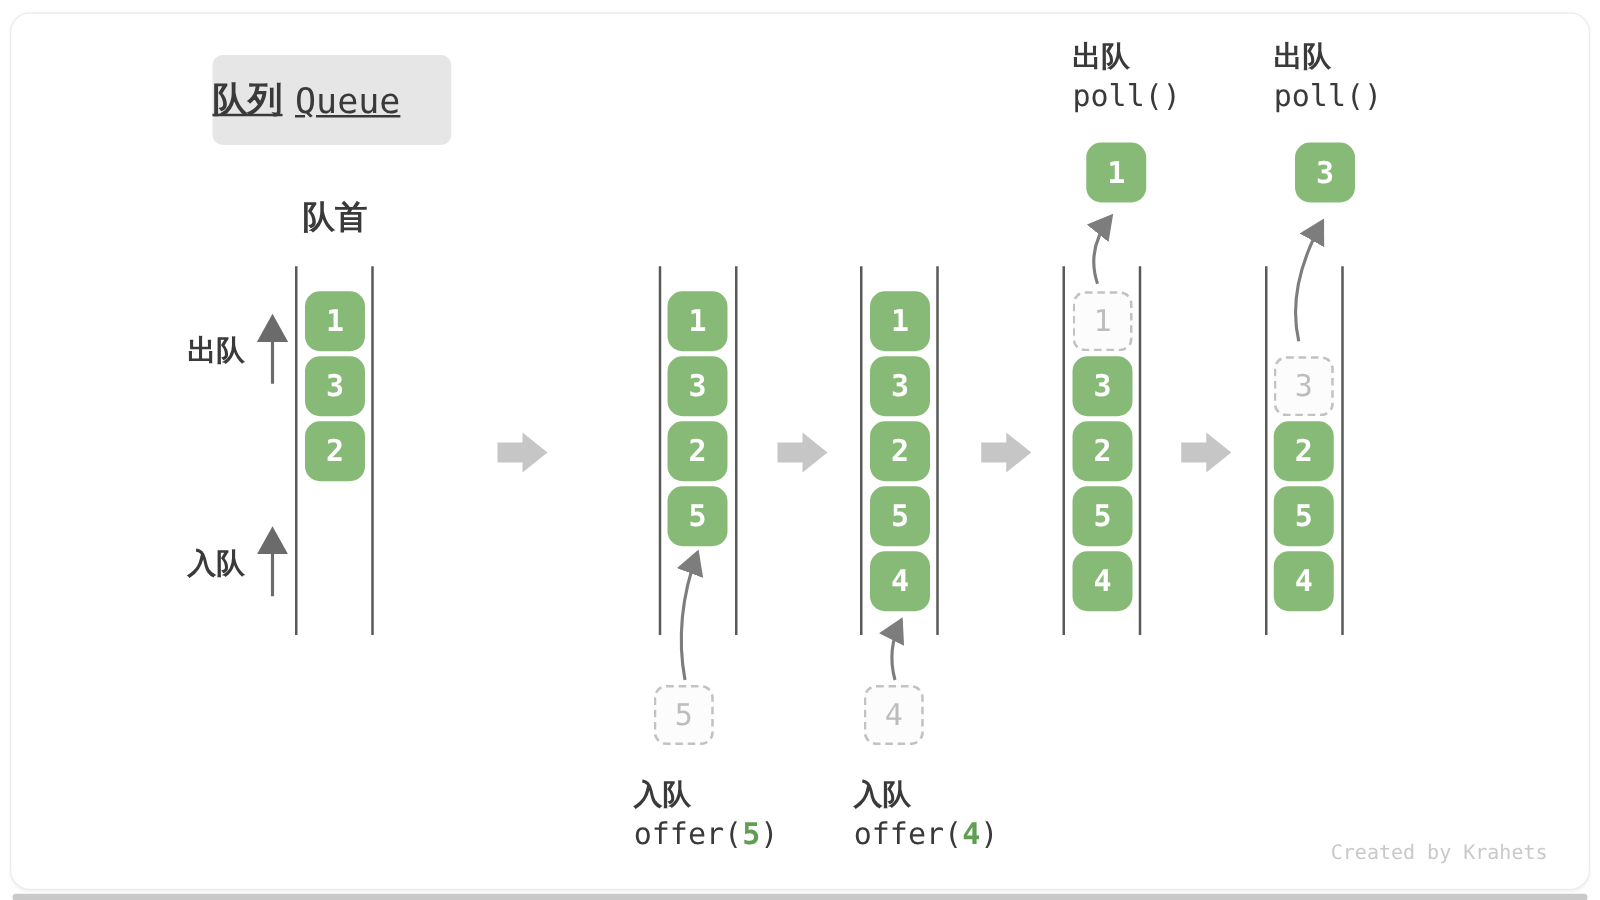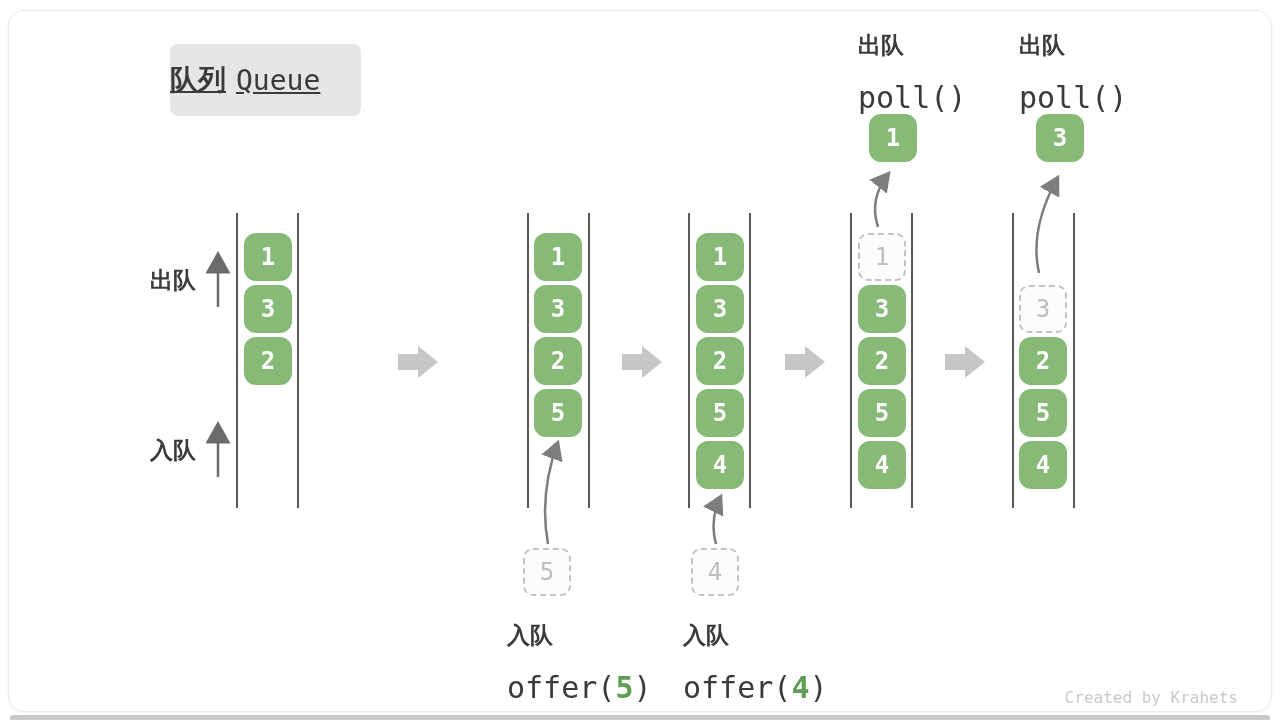--- a/index.html
+++ b/index.html
@@ -32,38 +32,39 @@
   .qbox.dashed{border:2px dashed var(--dashed-border);background:#fcfcfc;color:var(--dashed-text);
     border-radius:10px;font-weight:400;}
   .free-box{position:absolute;width:48px;height:48px;border-radius:12px;
     display:flex;align-items:center;justify-content:center;
     font-family:"DejaVu Sans Mono","Liberation Mono",monospace;font-weight:700;font-size:24px;}
   .free-box.solid{background:var(--box-green);color:var(--box-text);}
   .free-box.dashed{border:2px dashed var(--dashed-border);background:#fcfcfc;color:var(--dashed-text);
     border-radius:10px;font-weight:400;}
   .op-caption{position:absolute;color:var(--text-dark);}
   .op-caption .l1{font-weight:700;font-size:23px;display:block;}
-  .op-caption .l2{font-size:30px;display:block;margin-top:19px;color:#3a3a3a;}
+  .op-caption .l2{font-size:24px;display:block;margin-top:2px;color:#3a3a3a;}
   .op-caption .arg{color:var(--accent-green);font-weight:700;}
   .overlay{position:absolute;left:0;top:0;width:1280px;height:720px;pointer-events:none;}
-  .watermark{position:absolute;right:42px;top:688px;font-size:16px;color:var(--watermark);
+  .watermark{position:absolute;right:42px;top:672px;font-size:16px;color:var(--watermark);
     font-family:"DejaVu Sans Mono","Liberation Mono",monospace;}
 </style>
 </head>
 <body>
 
 <div class="stage">
   <div class="card"></div>
   <div class="bottom-strip"></div>
 
   <div class="badge">
     <span class="zh">队列</span>
     <span class="mono">Queue</span>
   </div>
 
+  <div class="zh-label lbl-center" style="left:208px;top:156px;">队首</div>
 
   <div class="zh-label side-lbl" style="left:150px;top:265px;">出队</div>
   <div class="zh-label side-lbl" style="left:150px;top:435px;">入队</div>
 
   <div class="wall" style="left:236px;"></div>
   <div class="wall" style="left:297px;"></div>
   <div class="wall" style="left:527px;"></div>
   <div class="wall" style="left:588px;"></div>
   <div class="wall" style="left:688px;"></div>
   <div class="wall" style="left:749px;"></div>

